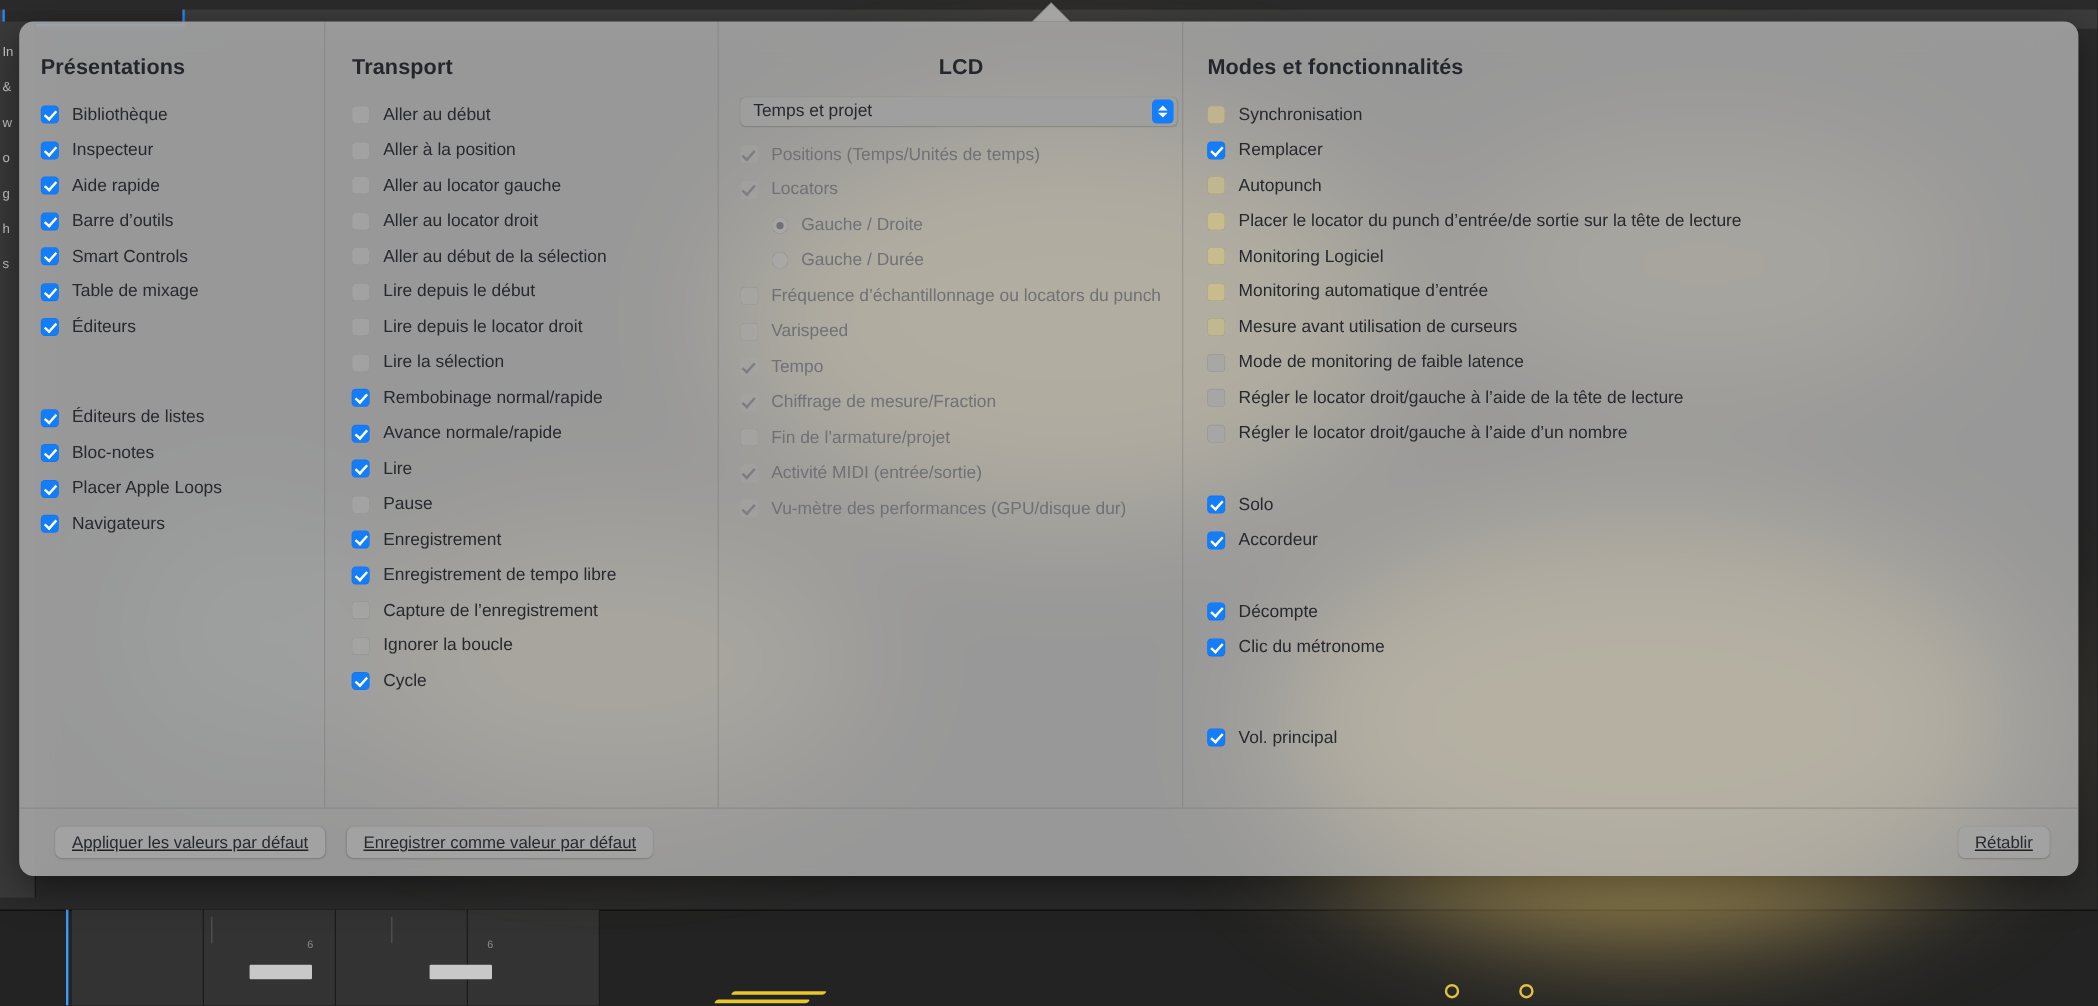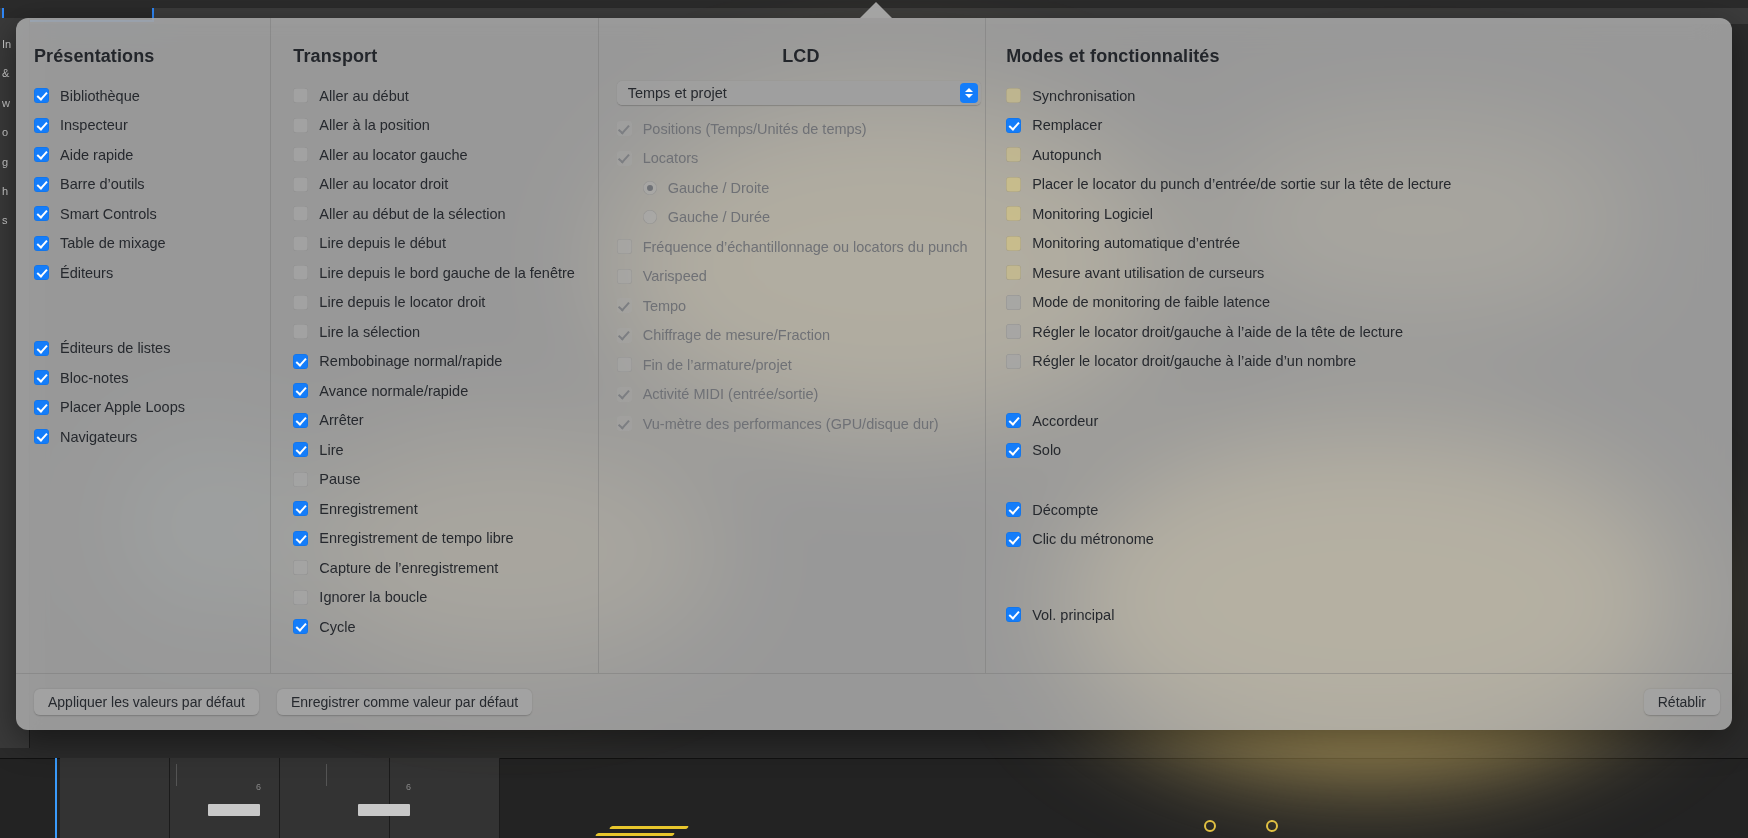--- a/index.html
+++ b/index.html
@@ -183,21 +183,22 @@
     border-right:4px solid transparent;
   }
   .popup .stepper .up   { border-bottom:4px solid #fff; }
   .popup .stepper .down { border-top:4px solid #fff; }
 
   
   #footer {
     position:absolute; left:0; right:0; bottom:0; height:57px;
     border-top:1px solid rgba(120,120,120,.45);
     display:flex; align-items:center;
-    padding:0 0;
+    padding:0 12px;
+    text-decoration:underline;
   }
   .btn {
     height:26px; border-radius:6px;
     background:rgba(163,163,163,.88);
     box-shadow:0 .5px 1.5px rgba(0,0,0,.20);
     font-size:14px; color:#26292e;
     display:flex; align-items:center; justify-content:center;
     padding:0 14px; cursor:default;
   }
   #btn-apply-defaults { margin-left:18px; }
@@ -317,41 +318,33 @@
       <div class="row">
         <span class="cb off"></span>
         <span class="lbl">Aller au début de la sélection</span>
       </div>
       <div class="row">
         <span class="cb off"></span>
         <span class="lbl">Lire depuis le début</span>
       </div>
       <div class="row">
         <span class="cb off"></span>
-        <span class="lbl">Lire depuis le bord gauche de la fenêtre</span>
-      </div>
-      <div class="row">
-        <span class="cb off"></span>
         <span class="lbl">Lire depuis le locator droit</span>
       </div>
       <div class="row">
         <span class="cb off"></span>
         <span class="lbl">Lire la sélection</span>
       </div>
       <div class="row">
         <span class="cb on"></span>
         <span class="lbl">Rembobinage normal/rapide</span>
       </div>
       <div class="row">
         <span class="cb on"></span>
         <span class="lbl">Avance normale/rapide</span>
-      </div>
-      <div class="row">
-        <span class="cb on"></span>
-        <span class="lbl">Arrêter</span>
       </div>
       <div class="row">
         <span class="cb on"></span>
         <span class="lbl">Lire</span>
       </div>
       <div class="row">
         <span class="cb off"></span>
         <span class="lbl">Pause</span>
       </div>
       <div class="row">
@@ -474,25 +467,25 @@
       </div>
       <div class="row">
         <span class="cb off"></span>
         <span class="lbl">Régler le locator droit/gauche à l’aide d’un nombre</span>
       </div>
 
       <div class="spacer-30"></div>
 
       <div class="row">
         <span class="cb on"></span>
+        <span class="lbl">Solo</span>
+      </div>
+      <div class="row">
+        <span class="cb on"></span>
         <span class="lbl">Accordeur</span>
-      </div>
-      <div class="row">
-        <span class="cb on"></span>
-        <span class="lbl">Solo</span>
       </div>
 
       <div class="spacer-30"></div>
 
       <div class="row">
         <span class="cb on"></span>
         <span class="lbl">Décompte</span>
       </div>
       <div class="row">
         <span class="cb on"></span>

